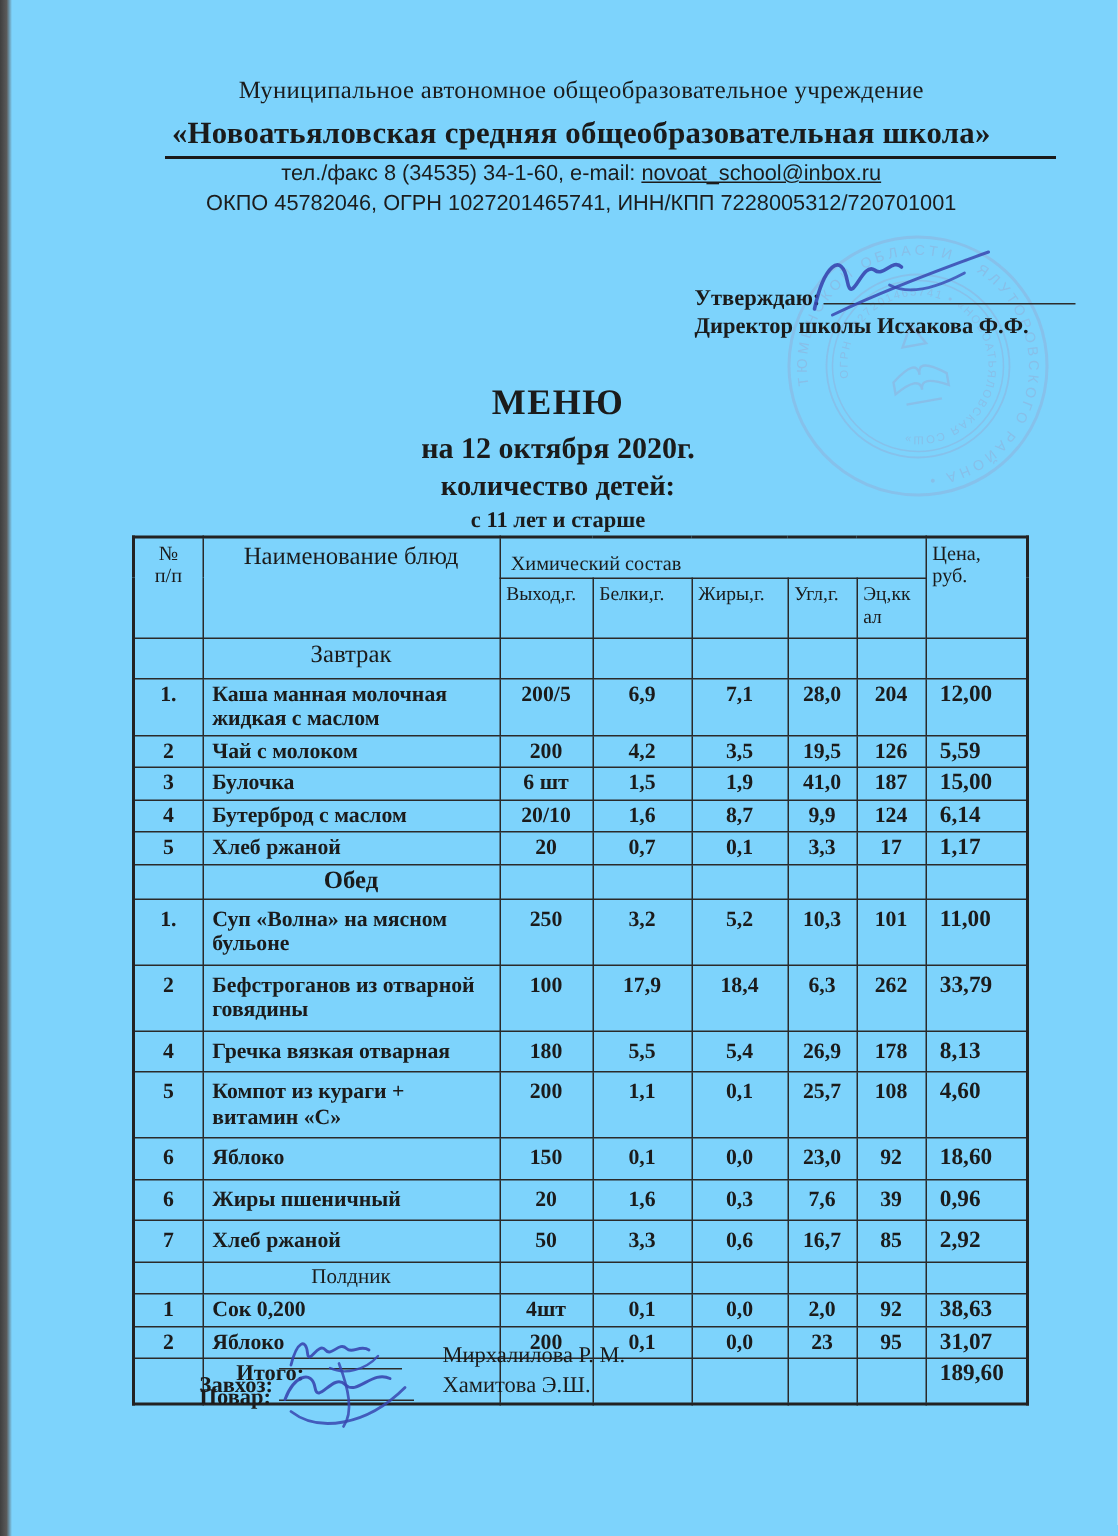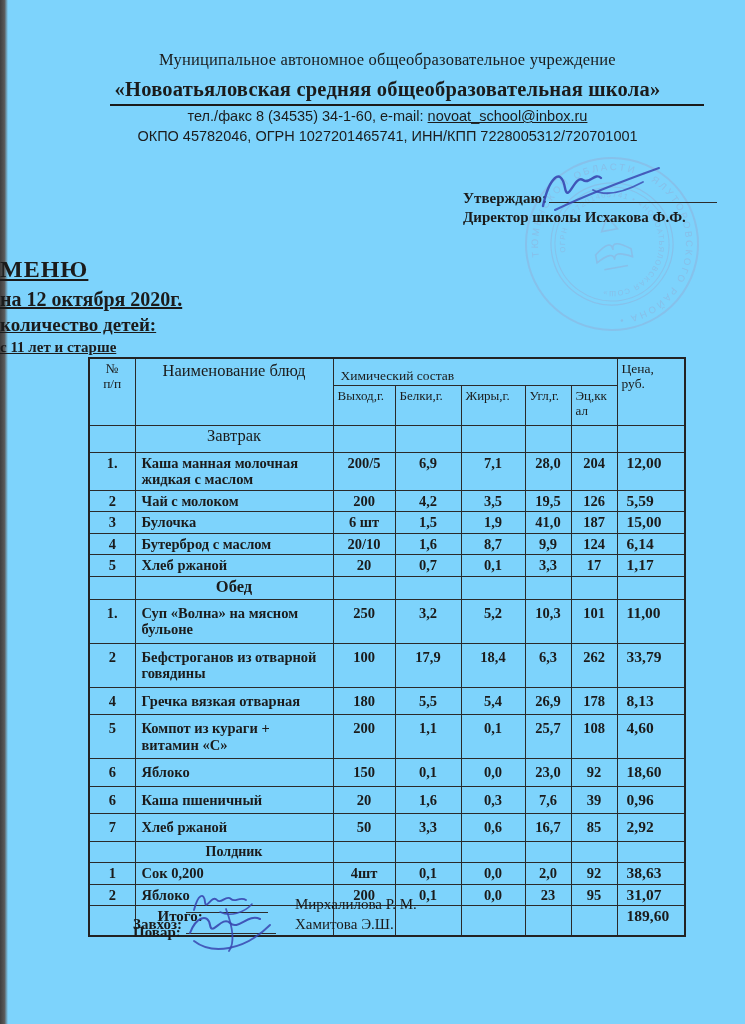--- a/index.html
+++ b/index.html
@@ -52,21 +52,21 @@
   .stamp{
     position:absolute;left:520px;top:152px;width:184px;height:184px;
     transform:rotate(-10deg);
     pointer-events:none;
   }
   
   .ink-svg{position:absolute;pointer-events:none;}
   .ink-svg path{fill:none;stroke:var(--ink);stroke-linecap:round;stroke-linejoin:round;}
   
   .title-block{
-    position:absolute;left:0;right:1px;top:256px;text-align:left;font-weight:700;text-decoration:underline;
+    position:absolute;left:0;right:1px;top:256px;text-align:center;font-weight:700;
   }
   .t-menu{font-size:24px;letter-spacing:1px;}
   .t-date{font-size:20px;margin-top:5px;}
   .t-children{font-size:19px;margin-top:3px;}
   .t-age{font-size:15px;margin-top:3px;}
   
   .menu-table{
     position:absolute;left:88px;top:357px;width:596px;
     border-collapse:collapse;table-layout:fixed;
     border:2px solid #222;
@@ -95,21 +95,21 @@
   td.c-out,td.c-val{text-align:center;}
   td.c-price{text-align:left;padding-left:9px;font-size:15.5px;}
   tr.sr-1 td{padding-top:5px;padding-bottom:5px;}
   tr.section-row td{font-weight:400;}
   .section-title{text-align:center;}
   tr.sec-0{height:27px;}
   tr.sec-0 .section-title{font-size:16.5px;font-weight:400;}
   tr.sec-1{height:23px;}
   tr.sec-1 .section-title{font-size:16.5px;font-weight:700;}
   tr.sec-2{height:19px;}
-  tr.sec-2 .section-title{font-size:14px;font-weight:700;}
+  tr.sec-2 .section-title{font-size:14px;font-weight:400;}
   tr.total-row{height:30px;}
   tr.total-row td{font-weight:700;}
   td.total-label{text-align:left;padding-left:22px;font-size:15px;}
   
   .footer-label{position:absolute;font-weight:700;font-size:15px;}
   .footer-name{position:absolute;font-weight:400;font-size:15px;}
   .footer-line{position:absolute;border-bottom:1.5px solid #2c2c2c;height:0;}
 </style>
 </head>
 <body>
@@ -313,21 +313,21 @@
           <td class="c-name">Яблоко</td>
           <td class="c-out">150</td>
           <td class="c-val">0,1</td>
           <td class="c-val">0,0</td>
           <td class="c-val">23,0</td>
           <td class="c-val">92</td>
           <td class="c-price">18,60</td>
         </tr>
         <tr class="dish-row sr-1">
           <td class="c-num">6</td>
-          <td class="c-name">Каша пшеничный</td>
+          <td class="c-name">Жиры пшеничный</td>
           <td class="c-out">20</td>
           <td class="c-val">1,6</td>
           <td class="c-val">0,3</td>
           <td class="c-val">7,6</td>
           <td class="c-val">39</td>
           <td class="c-price">0,96</td>
         </tr>
         <tr class="dish-row sr-1">
           <td class="c-num">7</td>
           <td class="c-name">Хлеб ржаной</td>

